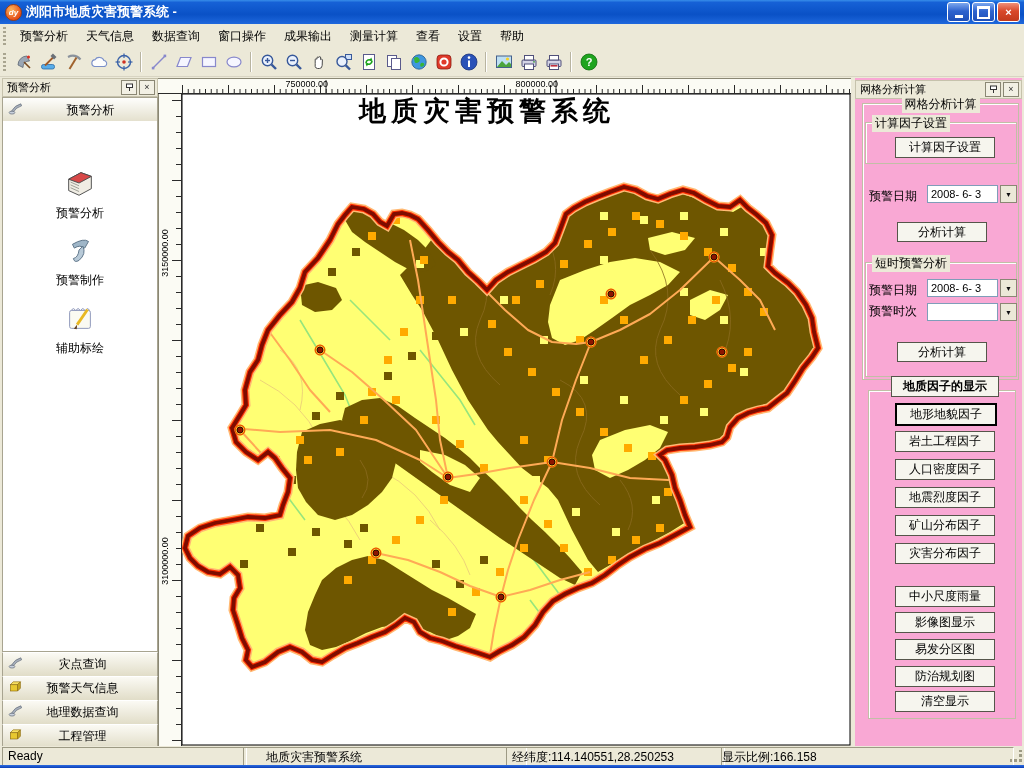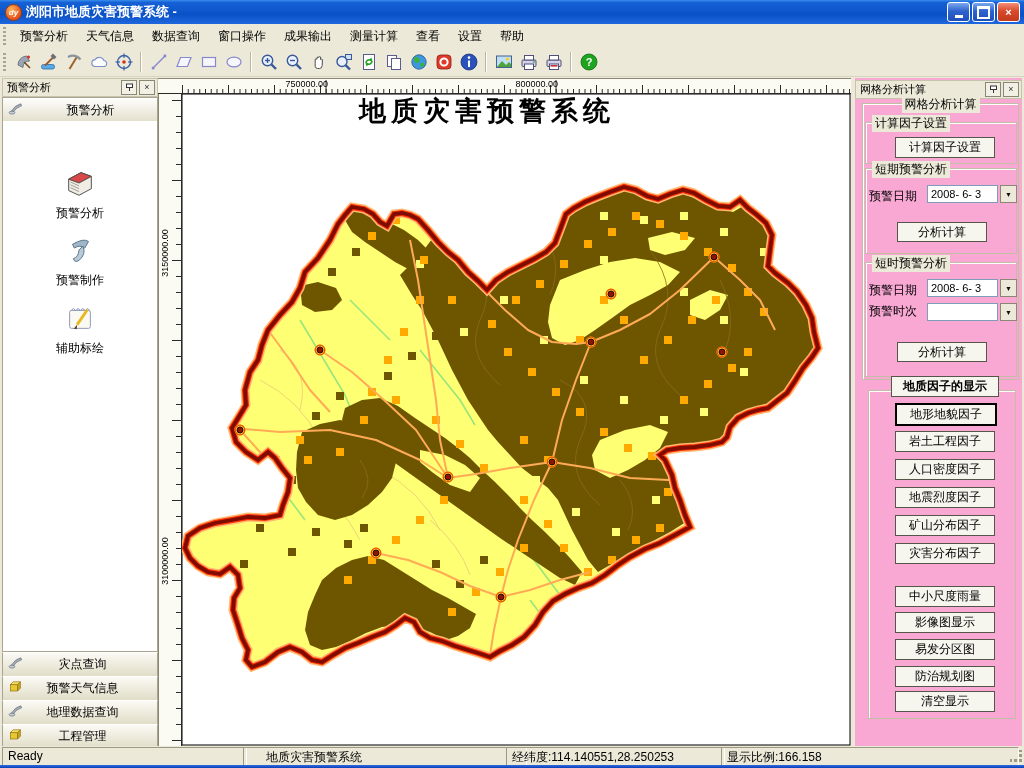--- a/index.html
+++ b/index.html
@@ -774,23 +774,20 @@
 
   <div class="group" style="left:7px;top:25px;width:155px;height:275px;">
     <span class="glabel center">网格分析计算</span>
   </div>
 
   <div class="group" style="left:10px;top:44px;width:150px;height:40px;">
     <span class="glabel left">计算因子设置</span>
   </div>
   <div class="xbtn" style="left:40px;top:59px;width:98px;height:19px;">计算因子设置</div>
 
-  <div class="group" style="left:10px;top:90px;width:150px;height:84px;">
-    <span class="glabel left">短期预警分析</span>
-  </div>
   <span class="flabel" style="left:14px;top:110px;">预警日期</span>
   <div class="combo" style="left:72px;top:107px;width:90px;">
     <span class="cfield">2008- 6- 3</span>
     <span class="cdrop">▼</span>
   </div>
   <div class="xbtn" style="left:42px;top:144px;width:88px;height:18px;">分析计算</div>
 
   <div class="group" style="left:10px;top:184px;width:150px;height:113px;">
     <span class="glabel left">短时预警分析</span>
   </div>
@@ -822,21 +819,21 @@
       <div class="xbtn" style="left: 40px; top: 561px; width: 98px; height: 19px;">易发分区图</div>
       <div class="xbtn" style="left: 40px; top: 588px; width: 98px; height: 19px; text-align: center;">防治规划图</div>
       <div class="xbtn" style="left: 40px; top: 613px; width: 98px; height: 19px;">清空显示</div>
     </div>
 </div>
 
 <div class="abs statusbar">
   <div class="spanel" style="left:2px;width:238px;padding-left:5px;">Ready</div>
   <div class="spanel" style="left:243px;width:260px;padding-left:22px;">地质灾害预警系统</div>
   <div class="spanel" style="left:506px;width:212px;padding-left:5px;">经纬度:114.140551,28.250253</div>
-  <div class="spanel" style="left:721px;width:291px;padding-left:5px;">显示比例:166.158</div>
+  <div class="spanel" style="left:721px;width:291px;">显示比例:166.158</div>
   <svg class="sgrip" width="13" height="13">
     <g fill="#9D9A84">
         <rect x="9" y="9" width="3" height="3"></rect>
         <rect x="9" y="4" width="3" height="3"></rect>
         <rect x="4" y="9" width="3" height="3"></rect>
         <rect x="9" y="0" width="3" height="2"></rect>
         <rect x="0" y="9" width="2" height="3"></rect>
       </g>
   </svg>
 </div>

